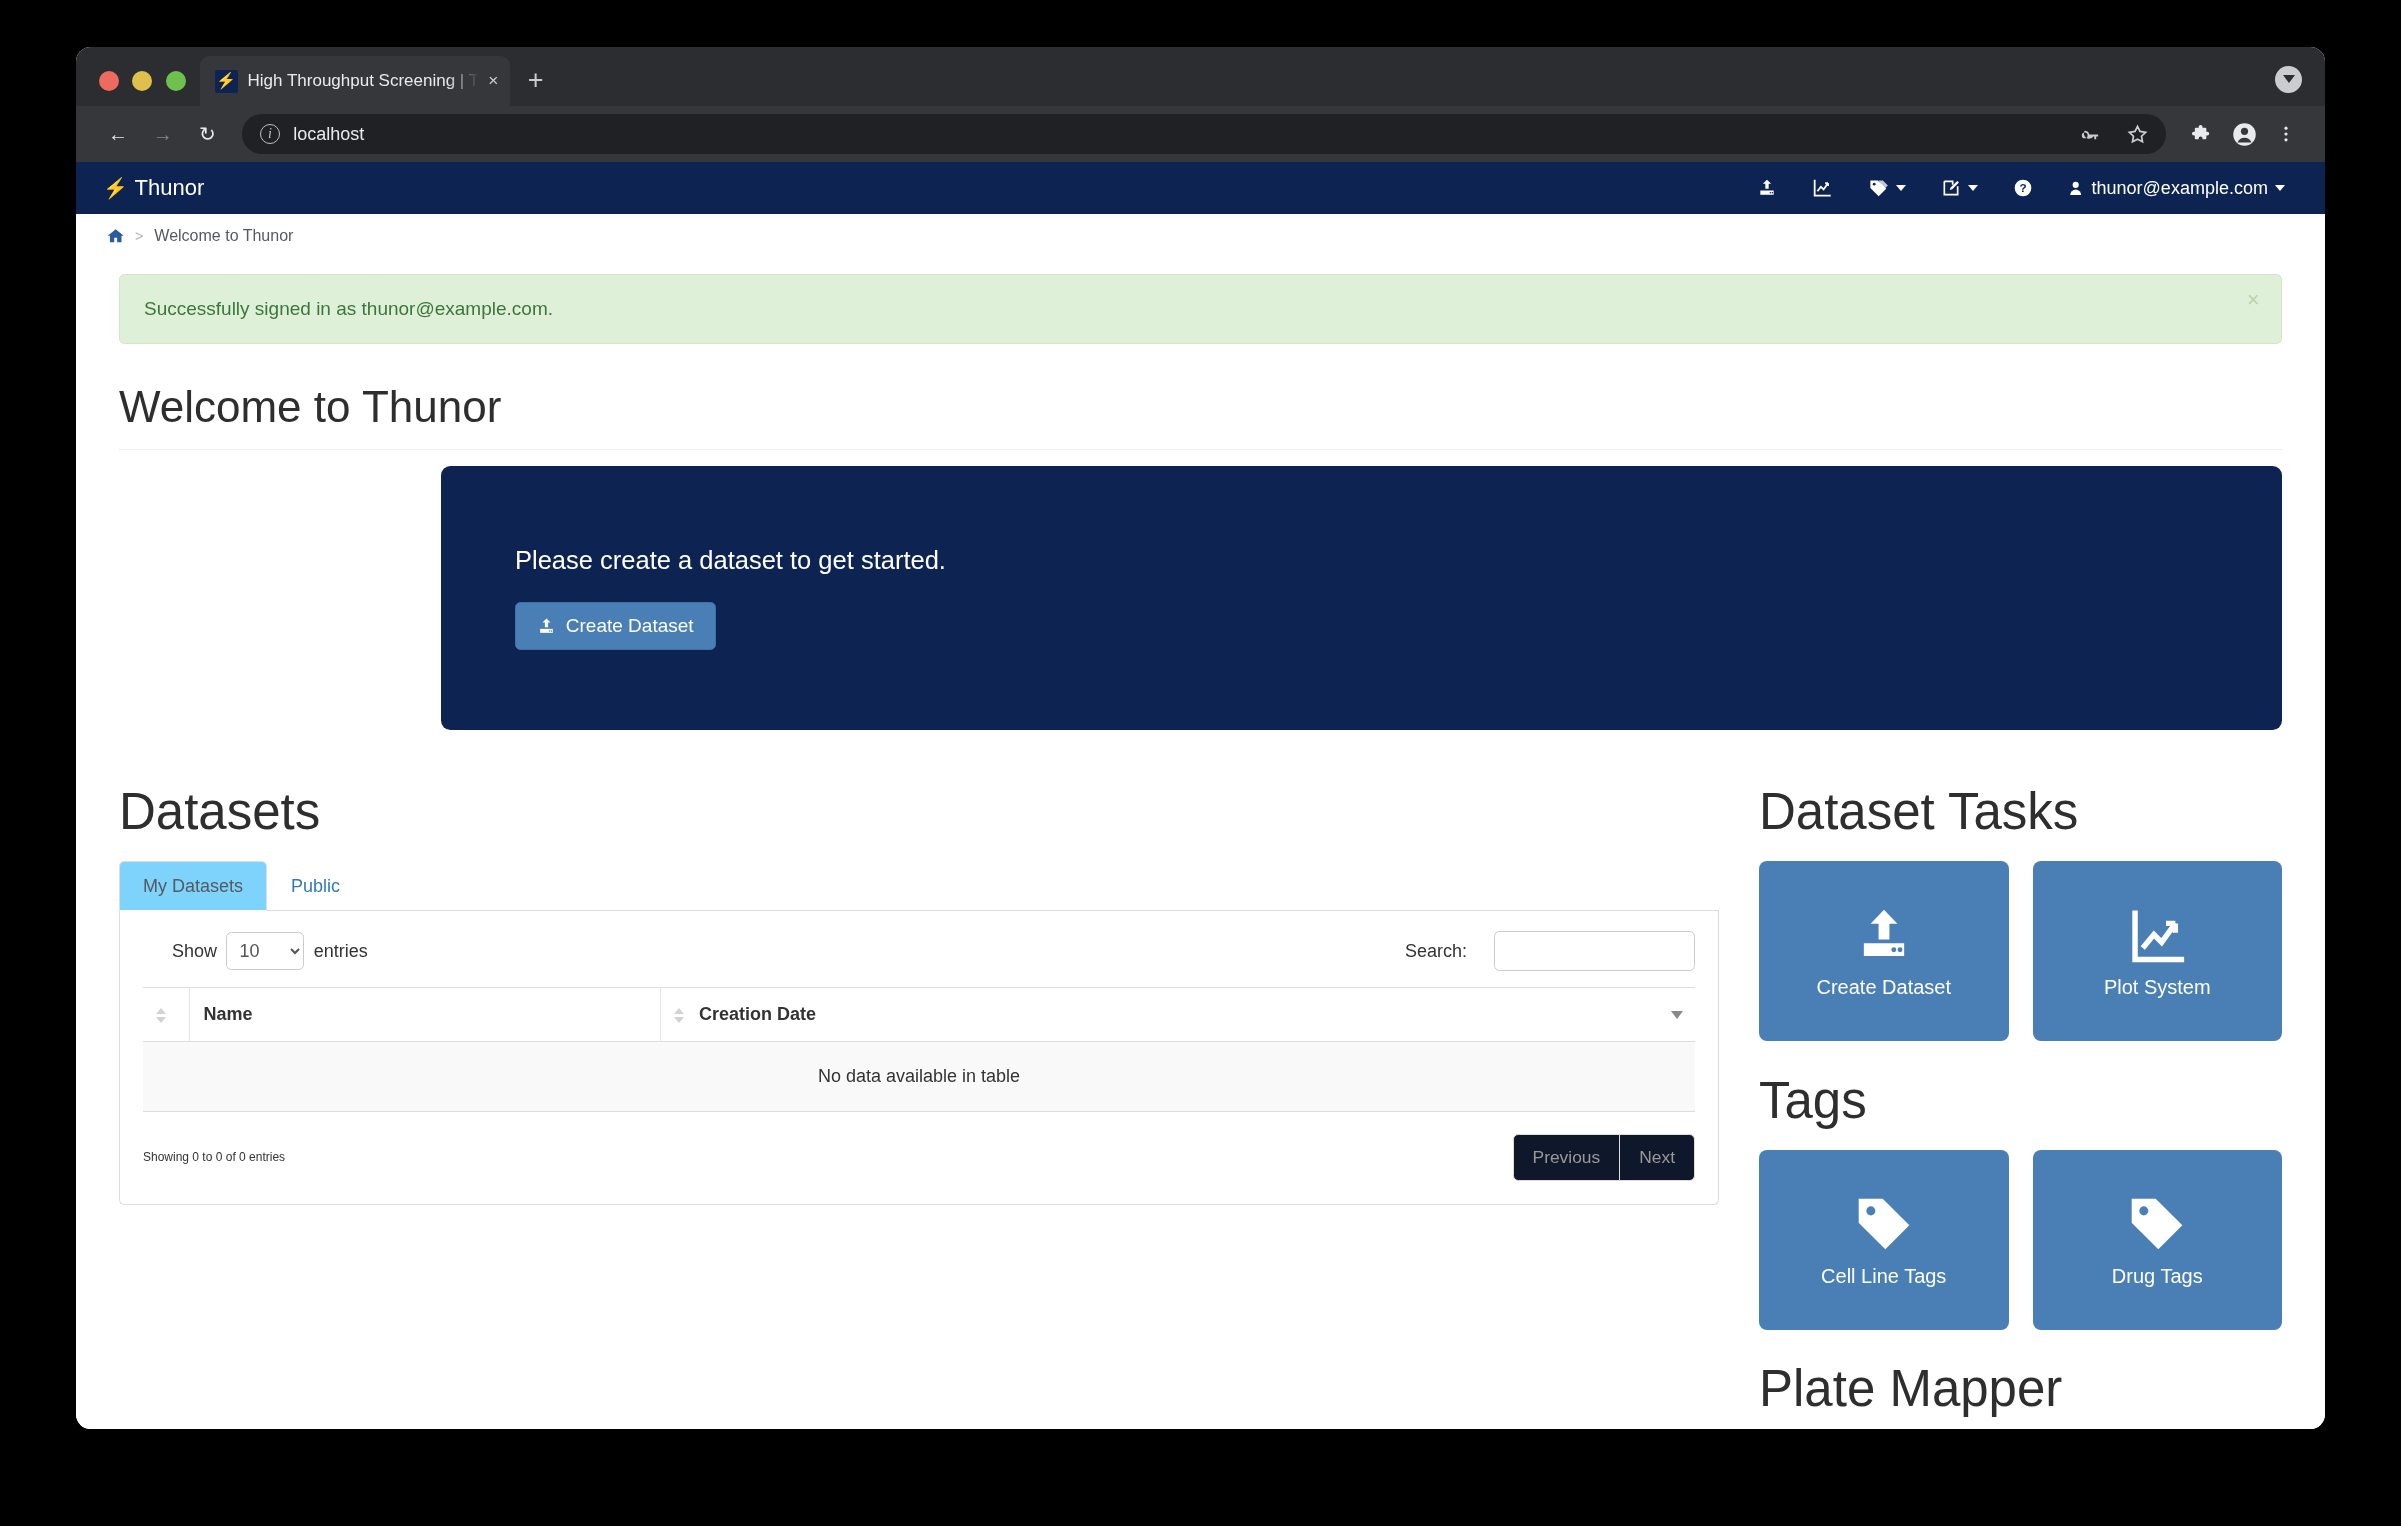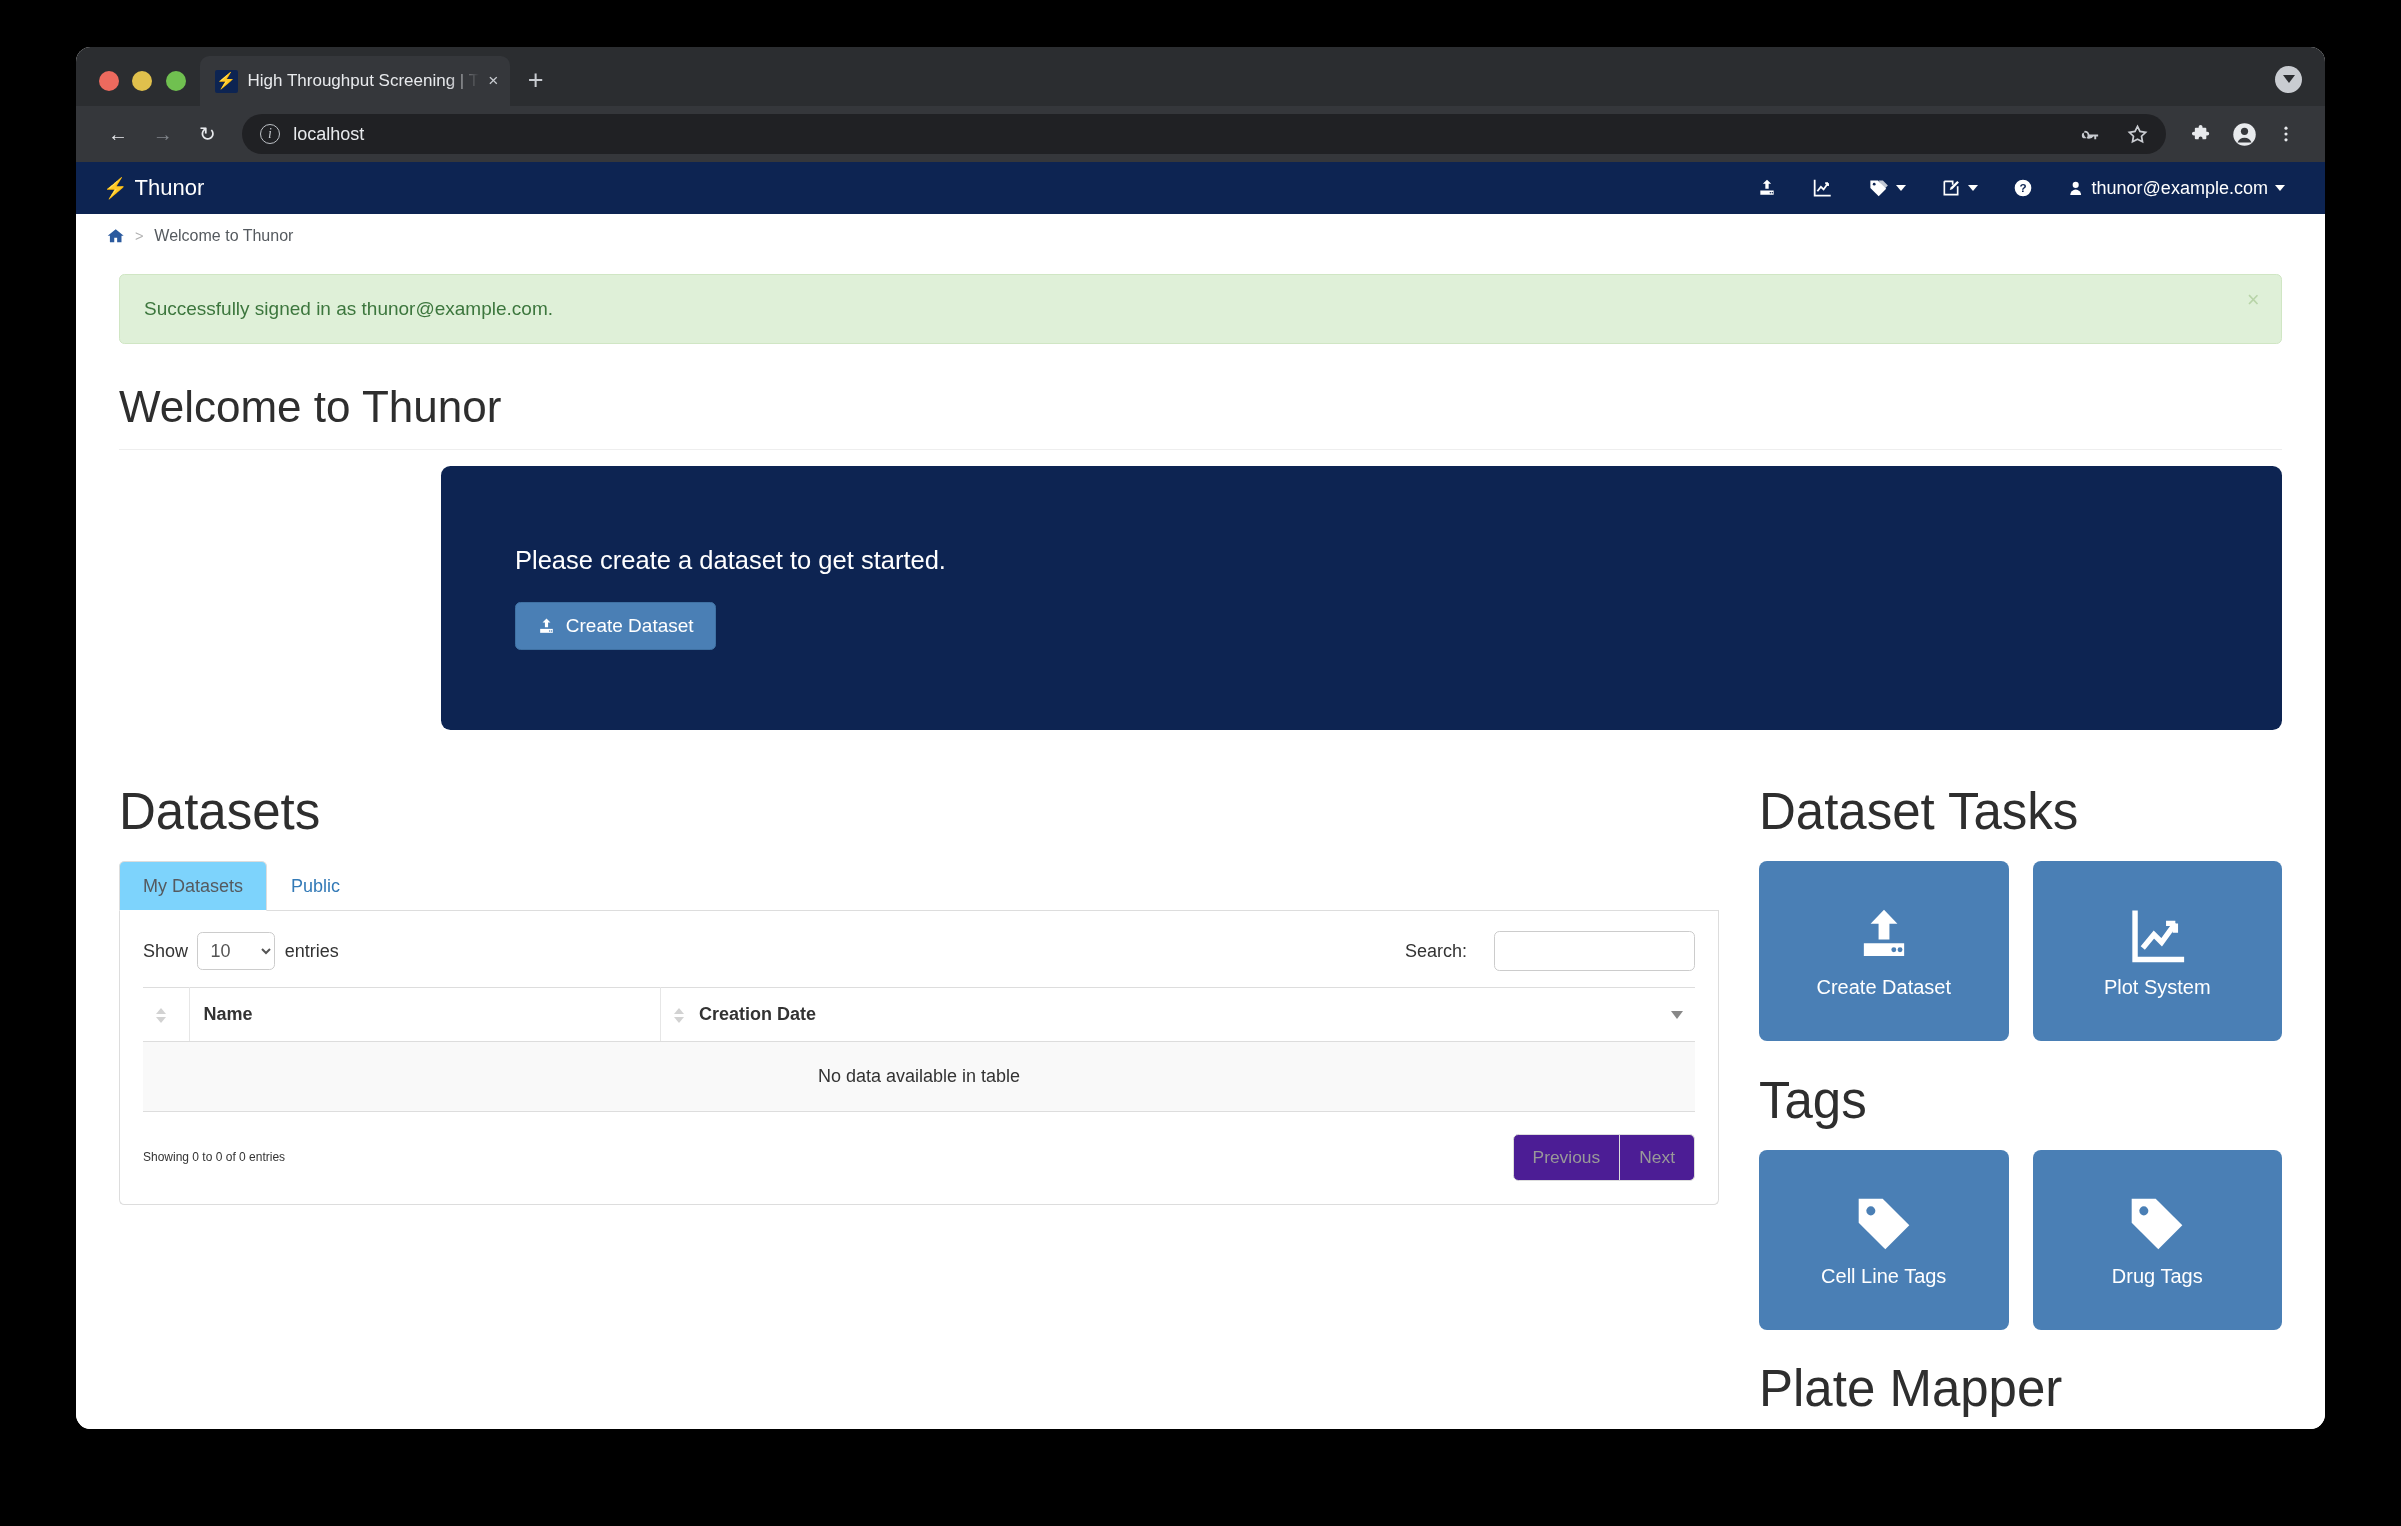--- a/index.html
+++ b/index.html
@@ -316,20 +316,21 @@
     border-top: none;
     border-radius: 0 0 5.4px 5.4px;
     padding: 20px 23px 23px 23px;
     background: #ffffff;
   }
 
   #table-controls {
     display: flex;
     align-items: center;
     margin-bottom: 16px;
+    margin-left: 29px;
   }
   #length-control {
     display: flex; align-items: center; gap: 9.4px;
     font-size: 18px; color: #333333;
   }
   #length-select {
     font-family: "Liberation Sans", sans-serif;
     font-size: 18px;
     color: #555555;
     padding: 6.7px 8px;
@@ -412,21 +413,21 @@
     margin-top: 21.4px;
   }
   #table-info { font-size: 12px; color: #333333; }
   #footer-spacer { flex: 1 1 auto; }
   #pagination { display: flex; }
   .page-btn {
     border: 0.7px solid #dddddd;
     padding: 12px 19px;
     font-size: 17.4px;
     color: #999999;
-    background: #4c1d95;
+    background: #0f172a;
     cursor: pointer;
   }
   .page-btn + .page-btn { border-left: none; }
   .page-btn:first-child { border-radius: 5.4px 0 0 5.4px; }
   .page-btn:last-child { border-radius: 0 5.4px 5.4px 0; }
 
   
   .tile-grid {
     display: grid;
     grid-template-columns: 1fr 1fr;

